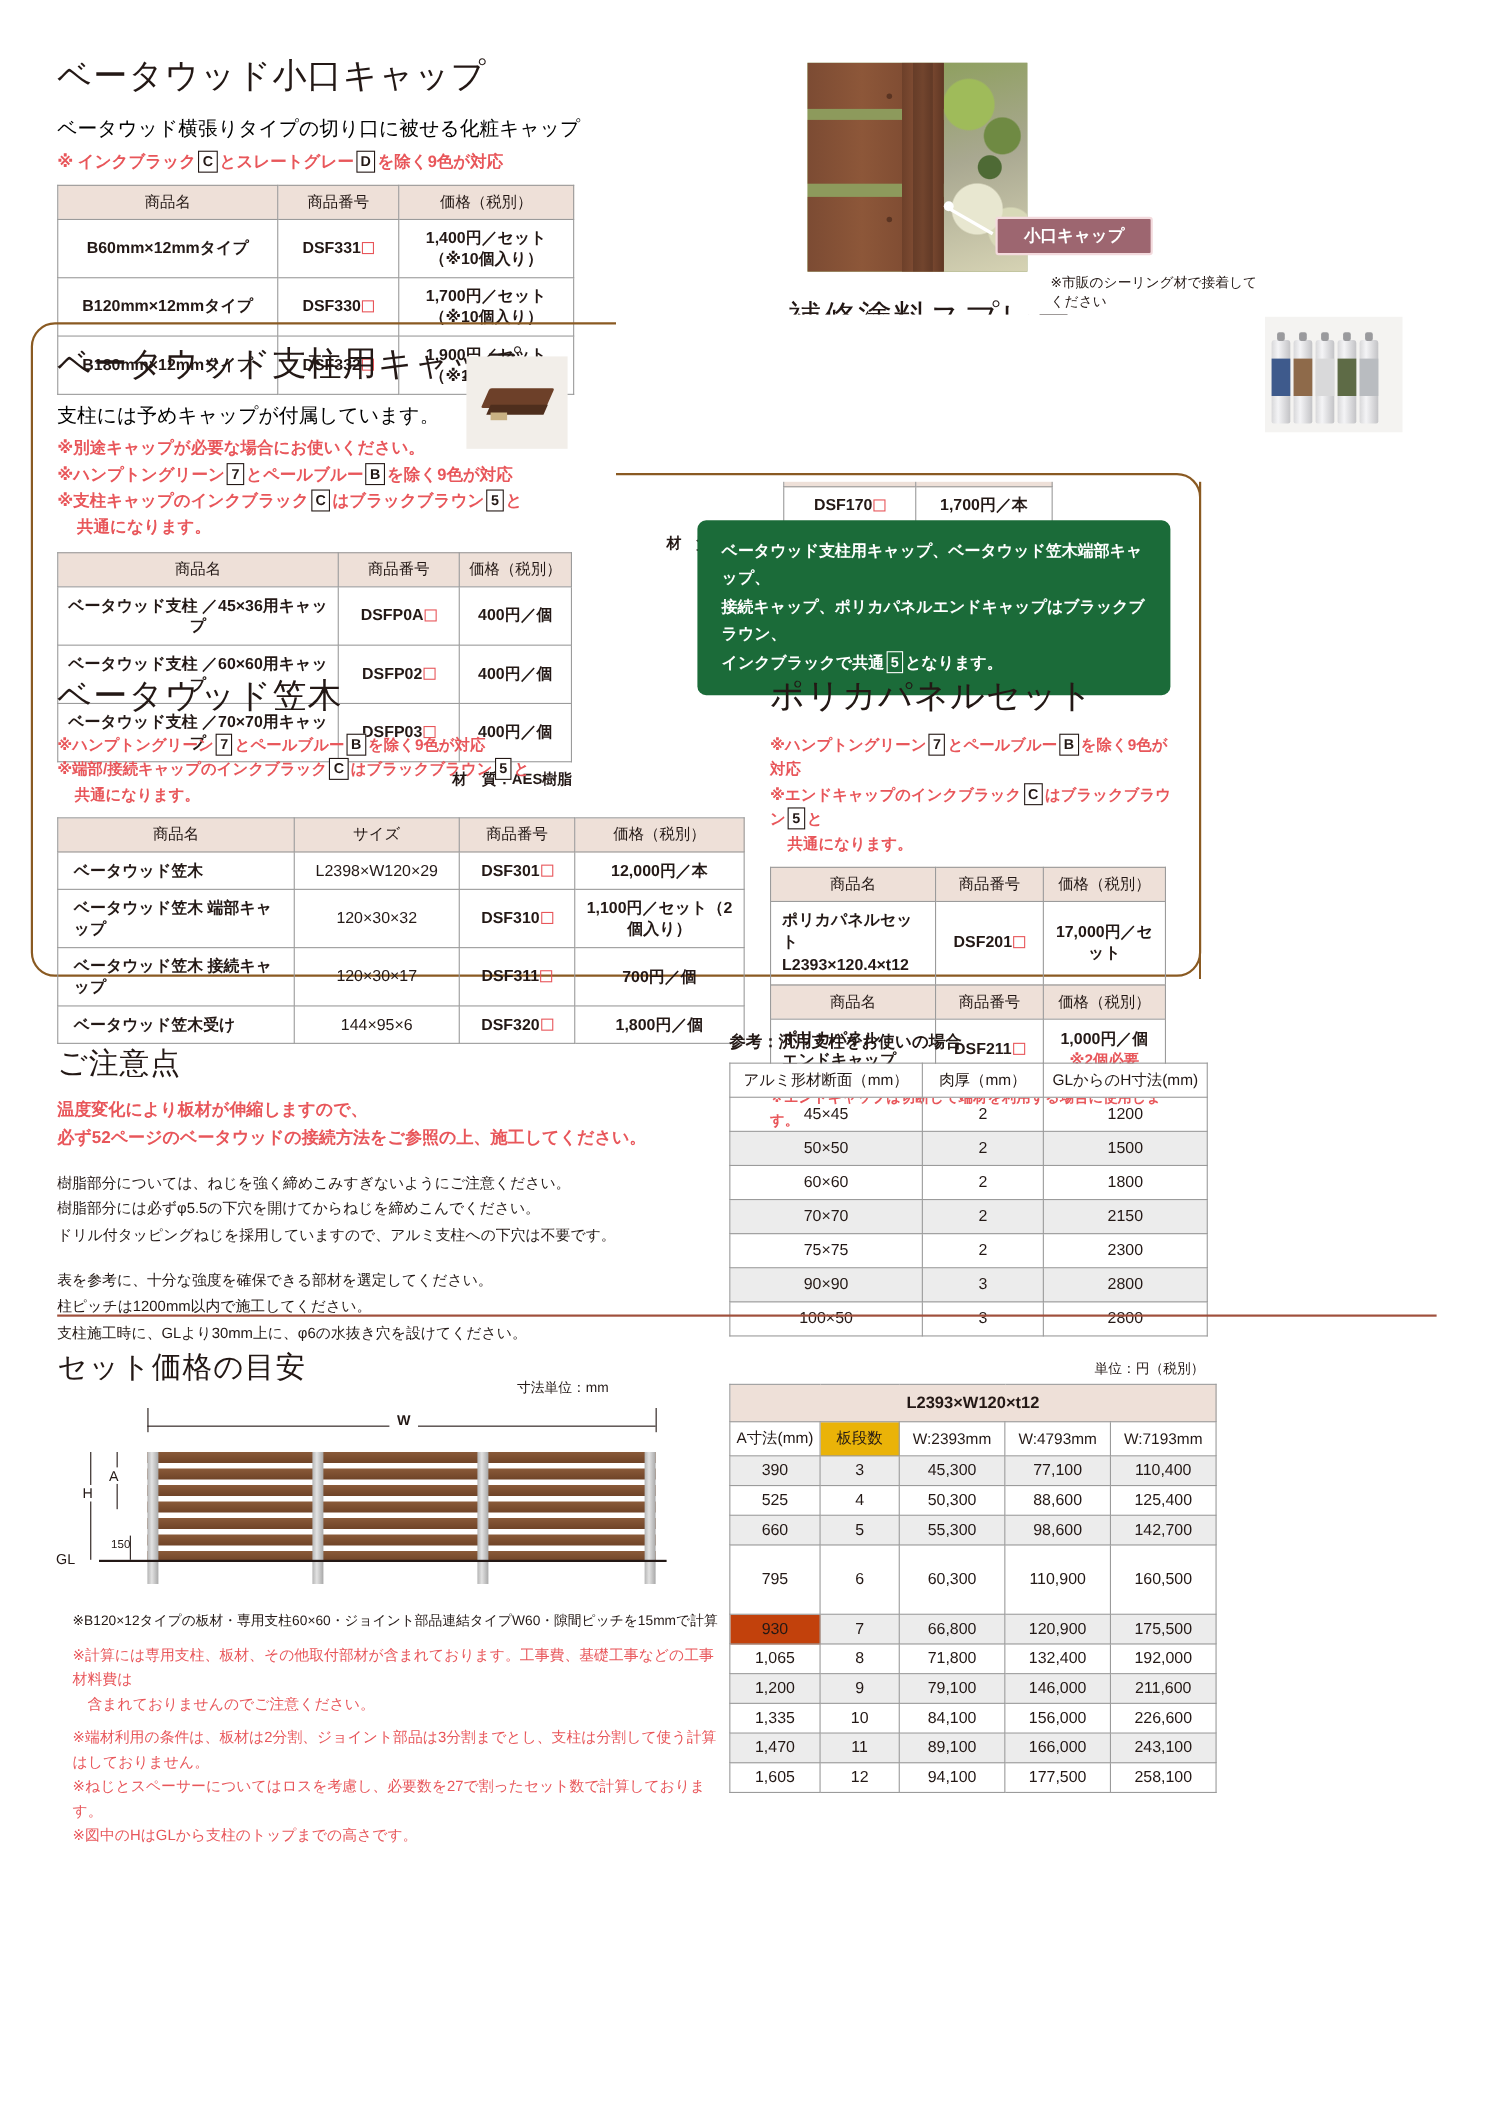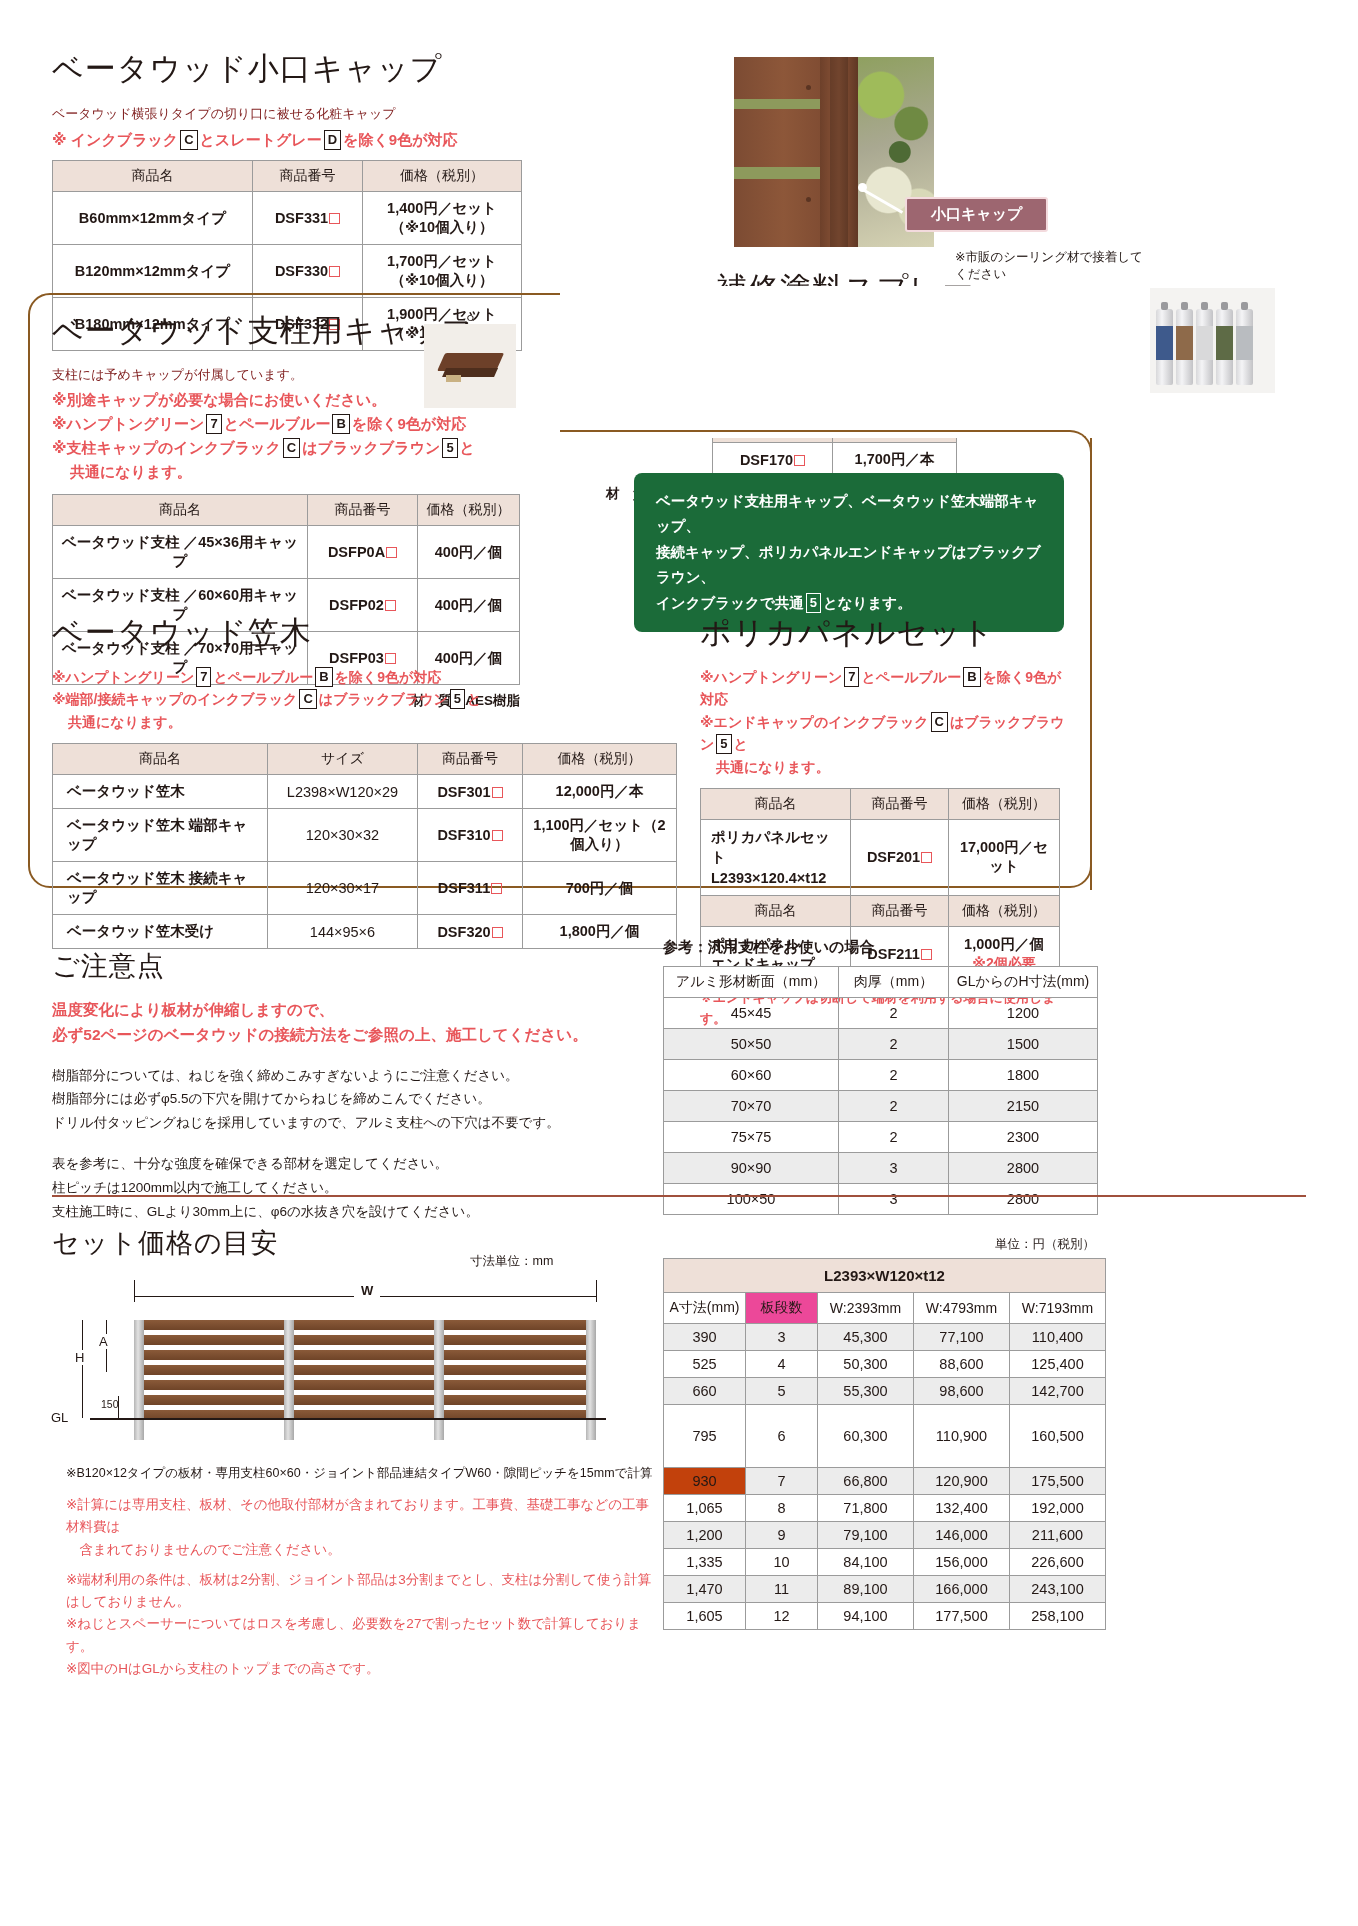--- a/index.html
+++ b/index.html
@@ -12,21 +12,21 @@
     position: relative;
     overflow: hidden;
   }
   .page { position: relative; width: 1150px; height: 1926px; }
 
   
   .h1-serif {
     font-family: "Liberation Serif", "DejaVu Serif", serif;
     font-size: 31px; font-weight: 400; letter-spacing: 1px; color:#231815;
   }
-  .lead { font-size: 13px; color:#7f1d1d; line-height:1.55; }
+  .lead { font-size: 18px; color:#000000; line-height:1.55; }
   .red { color:#e8565a; font-weight: bold; font-size: 15px; line-height:1.6; }
   .red-thin { color:#e8565a; font-size:13.5px; line-height:1.65; }
   .small-note { font-size:12.5px; color:#231815; }
 
   
   .code {
     display:inline-block;
     border:1.6px solid #231815;
     color:#231815;
     font-family:"Liberation Sans", sans-serif;
@@ -539,21 +539,21 @@
     <div class="red-thin">※図中のHはGLから支柱のトップまでの高さです。</div>
   </div>
 
   <table class="tbl" id="setprice-table" style="position:absolute; left:663px; top:1258px; width:443px;">
     <thead>
       <tr>
         <th colspan="5" style="font-weight:bold; font-size:15px; padding:8px 4px;">L2393×W120×t12</th>
       </tr>
       <tr>
         <th style="width:82px; background:#fff; font-weight:normal;">A寸法(mm)</th>
-        <th style="width:72px; background:#ec4899; font-weight:normal;">板段数</th>
+        <th style="width:72px; background:#eab308; font-weight:normal;">板段数</th>
         <th style="width:96px; background:#fff; font-weight:normal;">W:2393mm</th>
         <th style="width:96px; background:#fff; font-weight:normal;">W:4793mm</th>
         <th style="background:#fff; font-weight:normal;">W:7193mm</th>
       </tr>
     </thead>
     <tbody id="setprice-body">
         <tr>
           <td style="font-weight:normal; padding:5px 4px;background:#ececec;">390</td>
           <td style="font-weight:normal; padding:5px 4px;background:#ececec;">3</td>
           <td style="font-weight:normal; padding:5px 4px;background:#ececec;">45,300</td>

